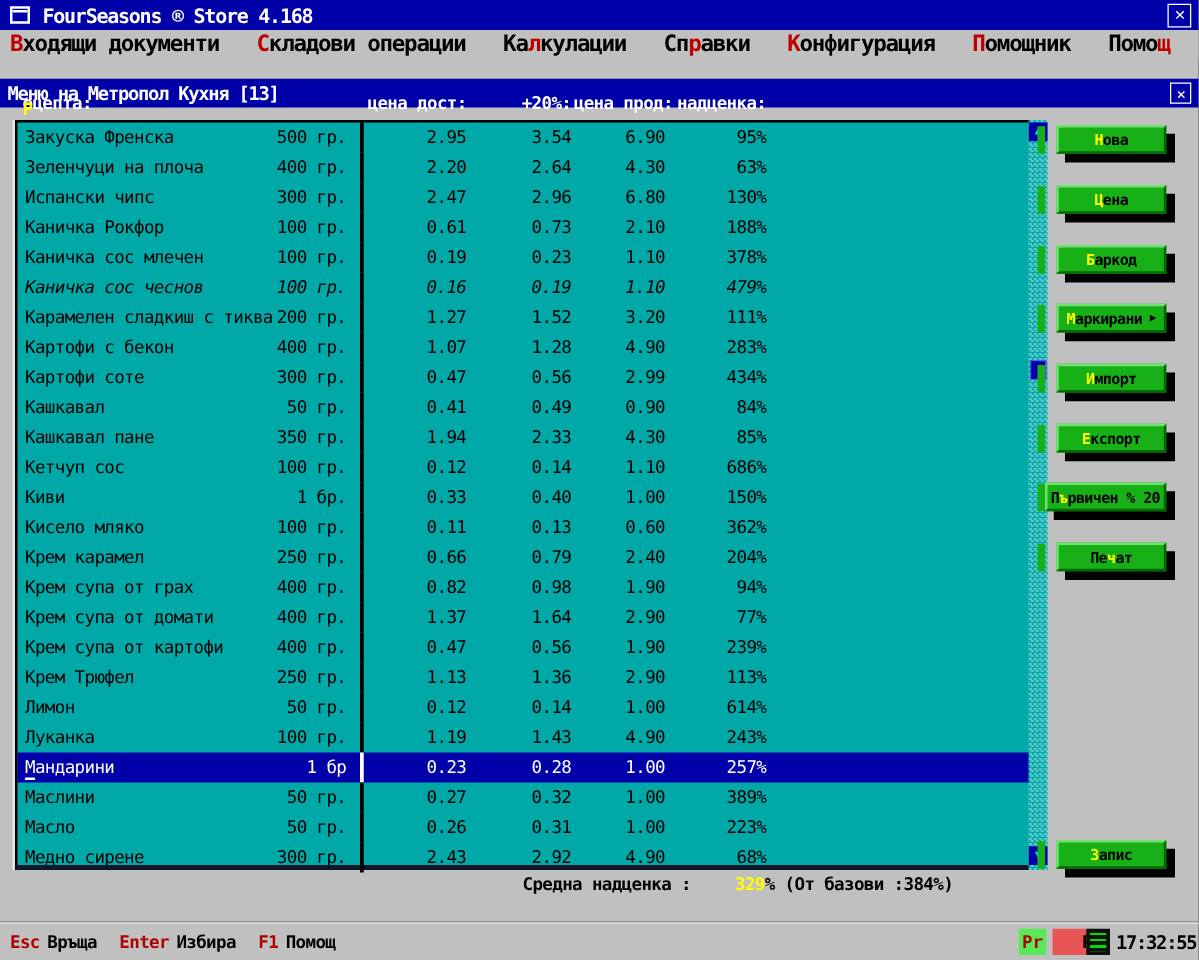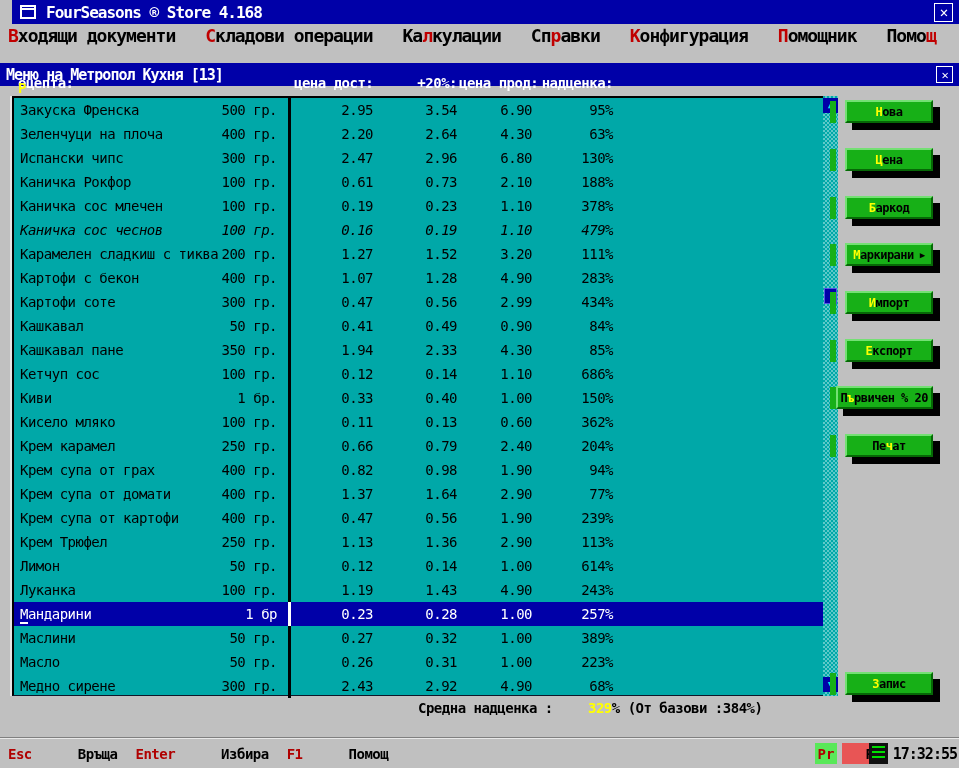--- a/index.html
+++ b/index.html
@@ -7,21 +7,21 @@
   #screen {
     position:relative; width:959px; height:768px; overflow:hidden;
     background:#C0C0C0;
     font-family:"DejaVu Sans Mono","Liberation Mono",monospace;
     color:#000;
   }
   
   .titlebar {
     position:absolute; left:0; right:0; top:0; height:24px;
     background:#0000A8; color:#fff; display:flex; align-items:center;
-    padding:0 6px; font-size:16px; font-weight:bold; letter-spacing:-1px;margin-left:12px;
+    padding:0 6px; font-size:16px; font-weight:bold; letter-spacing:-1px;
   }
   .win-icon { width:16px; height:14px; border:2px solid #fff; position:relative; margin:0 10px 0 2px; }
   .win-icon::before { content:""; position:absolute; left:0; right:0; top:1px; height:2px; background:#fff; }
   .close-box {
     margin-left:auto; width:19px; height:19px; border:1px solid #fff;
     display:flex; align-items:center; justify-content:center;
     font-size:14px; line-height:1; color:#fff; cursor:default;
   }
   
   .menubar {
@@ -48,21 +48,21 @@
   .h-recipe { left:18px; }
   .h-cost   { left:294px; width:79px; text-align:right; }
   .h-plus   { left:384px; width:73px; text-align:right; }
   .h-sell   { left:459px; width:73px; text-align:right; }
   .h-markup { left:534px; width:79px; text-align:right; }
   
   .table-ledge { position:absolute; left:10px; top:96px; width:2px; height:600px; background:#E6E6E6; }
   #table {
     position:absolute; left:12px; top:96px; width:811px; height:600px;
     background:#00A8A8; border-left:2px solid #000; border-top:2px solid #000;
-    border-bottom:1px solid #0f172a;
+    border-bottom:4px solid #0f172a;
   }
   .row { position:absolute; left:0; width:809px; height:24px; font-size:14px; letter-spacing:-0.5px; }
   .row.selected { background:#0000A8; color:#fff; }
   .cell { position:absolute; top:4px; white-space:pre; }
   .c-name   { left:6px; }
   .c-qty    { left:130px; width:133px; text-align:right; }
   .divider  { position:absolute; left:274px; top:0; width:3px; height:24px; background:#000; }
   .row.selected .divider { background:#fff; }
   .c-cost   { left:280px; width:79px; text-align:right; }
   .c-plus   { left:370px; width:73px; text-align:right; }
@@ -102,21 +102,21 @@
   .sum-value { color:#FFFF00; }
   
   .hline-dark  { position:absolute; left:0; right:0; top:737px; height:1px; background:#808080; }
   .hline-light { position:absolute; left:0; right:0; top:738px; height:1px; background:#E8E8E8; }
   #footer {
     position:absolute; left:0; right:0; top:740px; height:28px;
     display:flex; align-items:center; padding-left:8px; gap:6px;
     font-size:14px; font-weight:bold; letter-spacing:-0.5px;
   }
   .key-red { color:#B00000; }
-  .key-action { margin-right:12px;margin-left:40px; }
+  .key-action { margin-right:12px; }
   .badge {
     position:absolute; top:743px; width:22px; height:21px;
     display:flex; align-items:center; justify-content:center;
     font-size:14px; font-weight:bold;
   }
   #pr-badge { left:815px; background:#58E858; color:#B00000; }
   #ph-badge { left:842px; background:#E85555; color:#000;padding-left:32px; }
   #list-icon {
     position:absolute; left:869px; top:743px; width:19px; height:21px;
     background:#101010; padding:3px 3px;

